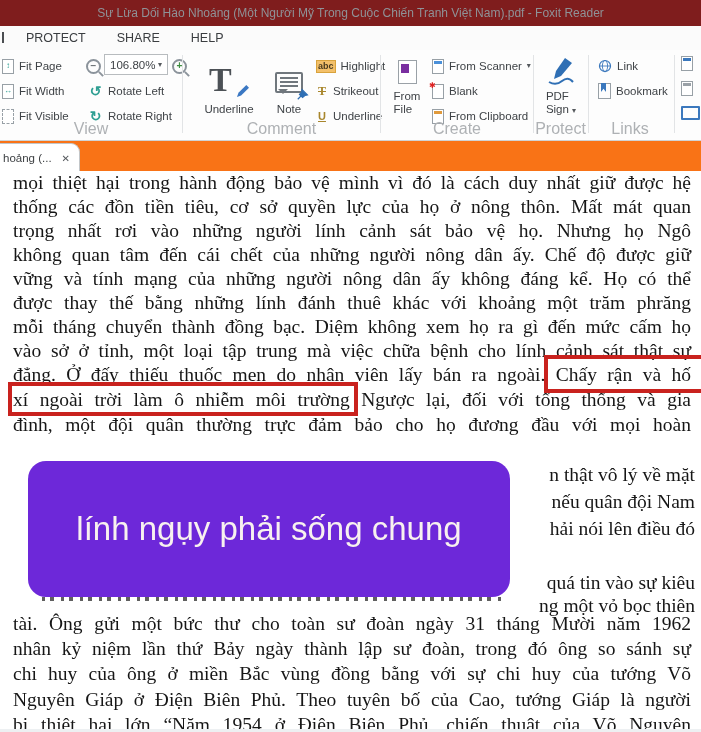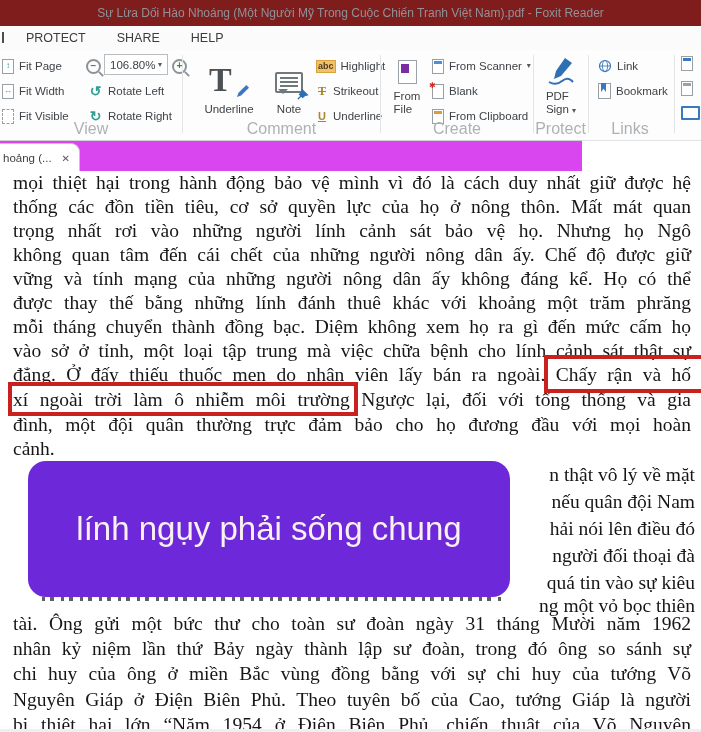--- a/index.html
+++ b/index.html
@@ -62,21 +62,21 @@
   .pagelg .blk{position:absolute;left:2px;top:3px;width:8px;height:9px;background:#7a2fa0}
   
   .bm{display:inline-block;width:11px;height:14px;border:1px solid #98a0a6;position:relative;flex:0 0 auto}
   .bm::after{content:"";position:absolute;top:-1px;left:2px;width:5px;height:9px;background:#3b78bd;
              clip-path:polygon(0 0,100% 0,100% 100%,50% 65%,0 100%)}
   
   .clip-ico{position:absolute;left:681px;display:flex;align-items:center;gap:3px}
   .rect-ico{width:15px;height:10px;border:2px solid #3b78bd;border-radius:1px}
 
   
-  .tabstrip{position:absolute;top:140px;left:0;width:582px;height:31px;background:#d946ef;
+  .tabstrip{position:absolute;top:140px;left:0;width:701px;height:31px;background:#f97316;
             border-top:1px solid #d0d3d5}
   .tab{position:absolute;left:-16px;top:2px;width:96px;height:29px;background:#fff;
        border:1px solid #c2c6c9;border-bottom:none;border-radius:0 9px 0 0;
        display:flex;align-items:center;padding-left:18px;box-sizing:border-box;font-size:11.5px;color:#3c3f42}
   .tab-close{margin-left:10px;font-size:10px;color:#55595d;cursor:default}
 
   
   .doc{position:absolute;top:171px;left:0;width:701px;height:561px;background:#fff;overflow:hidden;
        font-family:"Liberation Serif",serif;color:#161616}
   .dline{position:absolute;left:13px;right:10px;font-size:19.5px;line-height:23px;
@@ -267,29 +267,27 @@
   <div class="dline" style="top:24px">thống các đồn tiền tiêu, cơ sở quyền lực của họ ở nông thôn. Mất mát quan</div>
   <div class="dline" style="top:48px">trọng nhất rơi vào những người lính cảnh sát bảo vệ họ. Nhưng họ Ngô</div>
   <div class="dline" style="top:72px">không quan tâm đến cái chết của những người nông dân ấy. Chế độ được giữ</div>
   <div class="dline" style="top:96px">vững và tính mạng của những người nông dân ấy không đáng kể. Họ có thể</div>
   <div class="dline" style="top:120px">được thay thế bằng những lính đánh thuê khác với khoảng một trăm phrăng</div>
   <div class="dline" style="top:144px">mỗi tháng chuyển thành đồng bạc. Diệm không xem họ ra gì đến mức cấm họ</div>
   <div class="dline" style="top:168px">vào sở ở tỉnh, một loại tập trung mà việc chữa bệnh cho lính cảnh sát thật sự</div>
   <div class="dline" style="top:192px">đẳng. Ở đấy thiếu thuốc men do nhân viên lấy bán ra ngoài. Chấy rận và hố</div>
   <div class="dline" style="top:217px">xí ngoài trời làm ô nhiễm môi trường Ngược lại, đối với tổng thống và gia</div>
   <div class="dline" style="top:242px">đình, một đội quân thường trực đảm bảo cho họ đương đầu với mọi hoàn</div>
-  <div class="dline short" style="top:266px">cảnh.</div>
 
   <div class="rect-anno" id="rectA"></div>
   <div class="rect-anno" id="rectB"></div>
 
   <div class="frag" style="top:292px">n thật vô lý về mặt</div>
   <div class="frag" style="top:319px">nếu quân đội Nam</div>
   <div class="frag" style="top:346px">hải nói lên điều đó</div>
-  <div class="frag" style="top:373px">người đối thoại đà</div>
   <div class="frag" style="top:400px">quá tin vào sự kiêu</div>
   <div class="frag" style="top:423px">ng một vỏ bọc thiên</div>
 
   <div class="callout">
     <span>lính ngụy phải sống chung</span>
   </div>
   <div class="occlusion"></div>
 
   <div class="dline" style="top:441px">tài. Ông gửi một bức thư cho toàn sư đoàn ngày 31 tháng Mười năm 1962</div>
   <div class="dline" style="top:466px">nhân kỷ niệm lần thứ Bảy ngày thành lập sư đoàn, trong đó ông so sánh sự</div>

